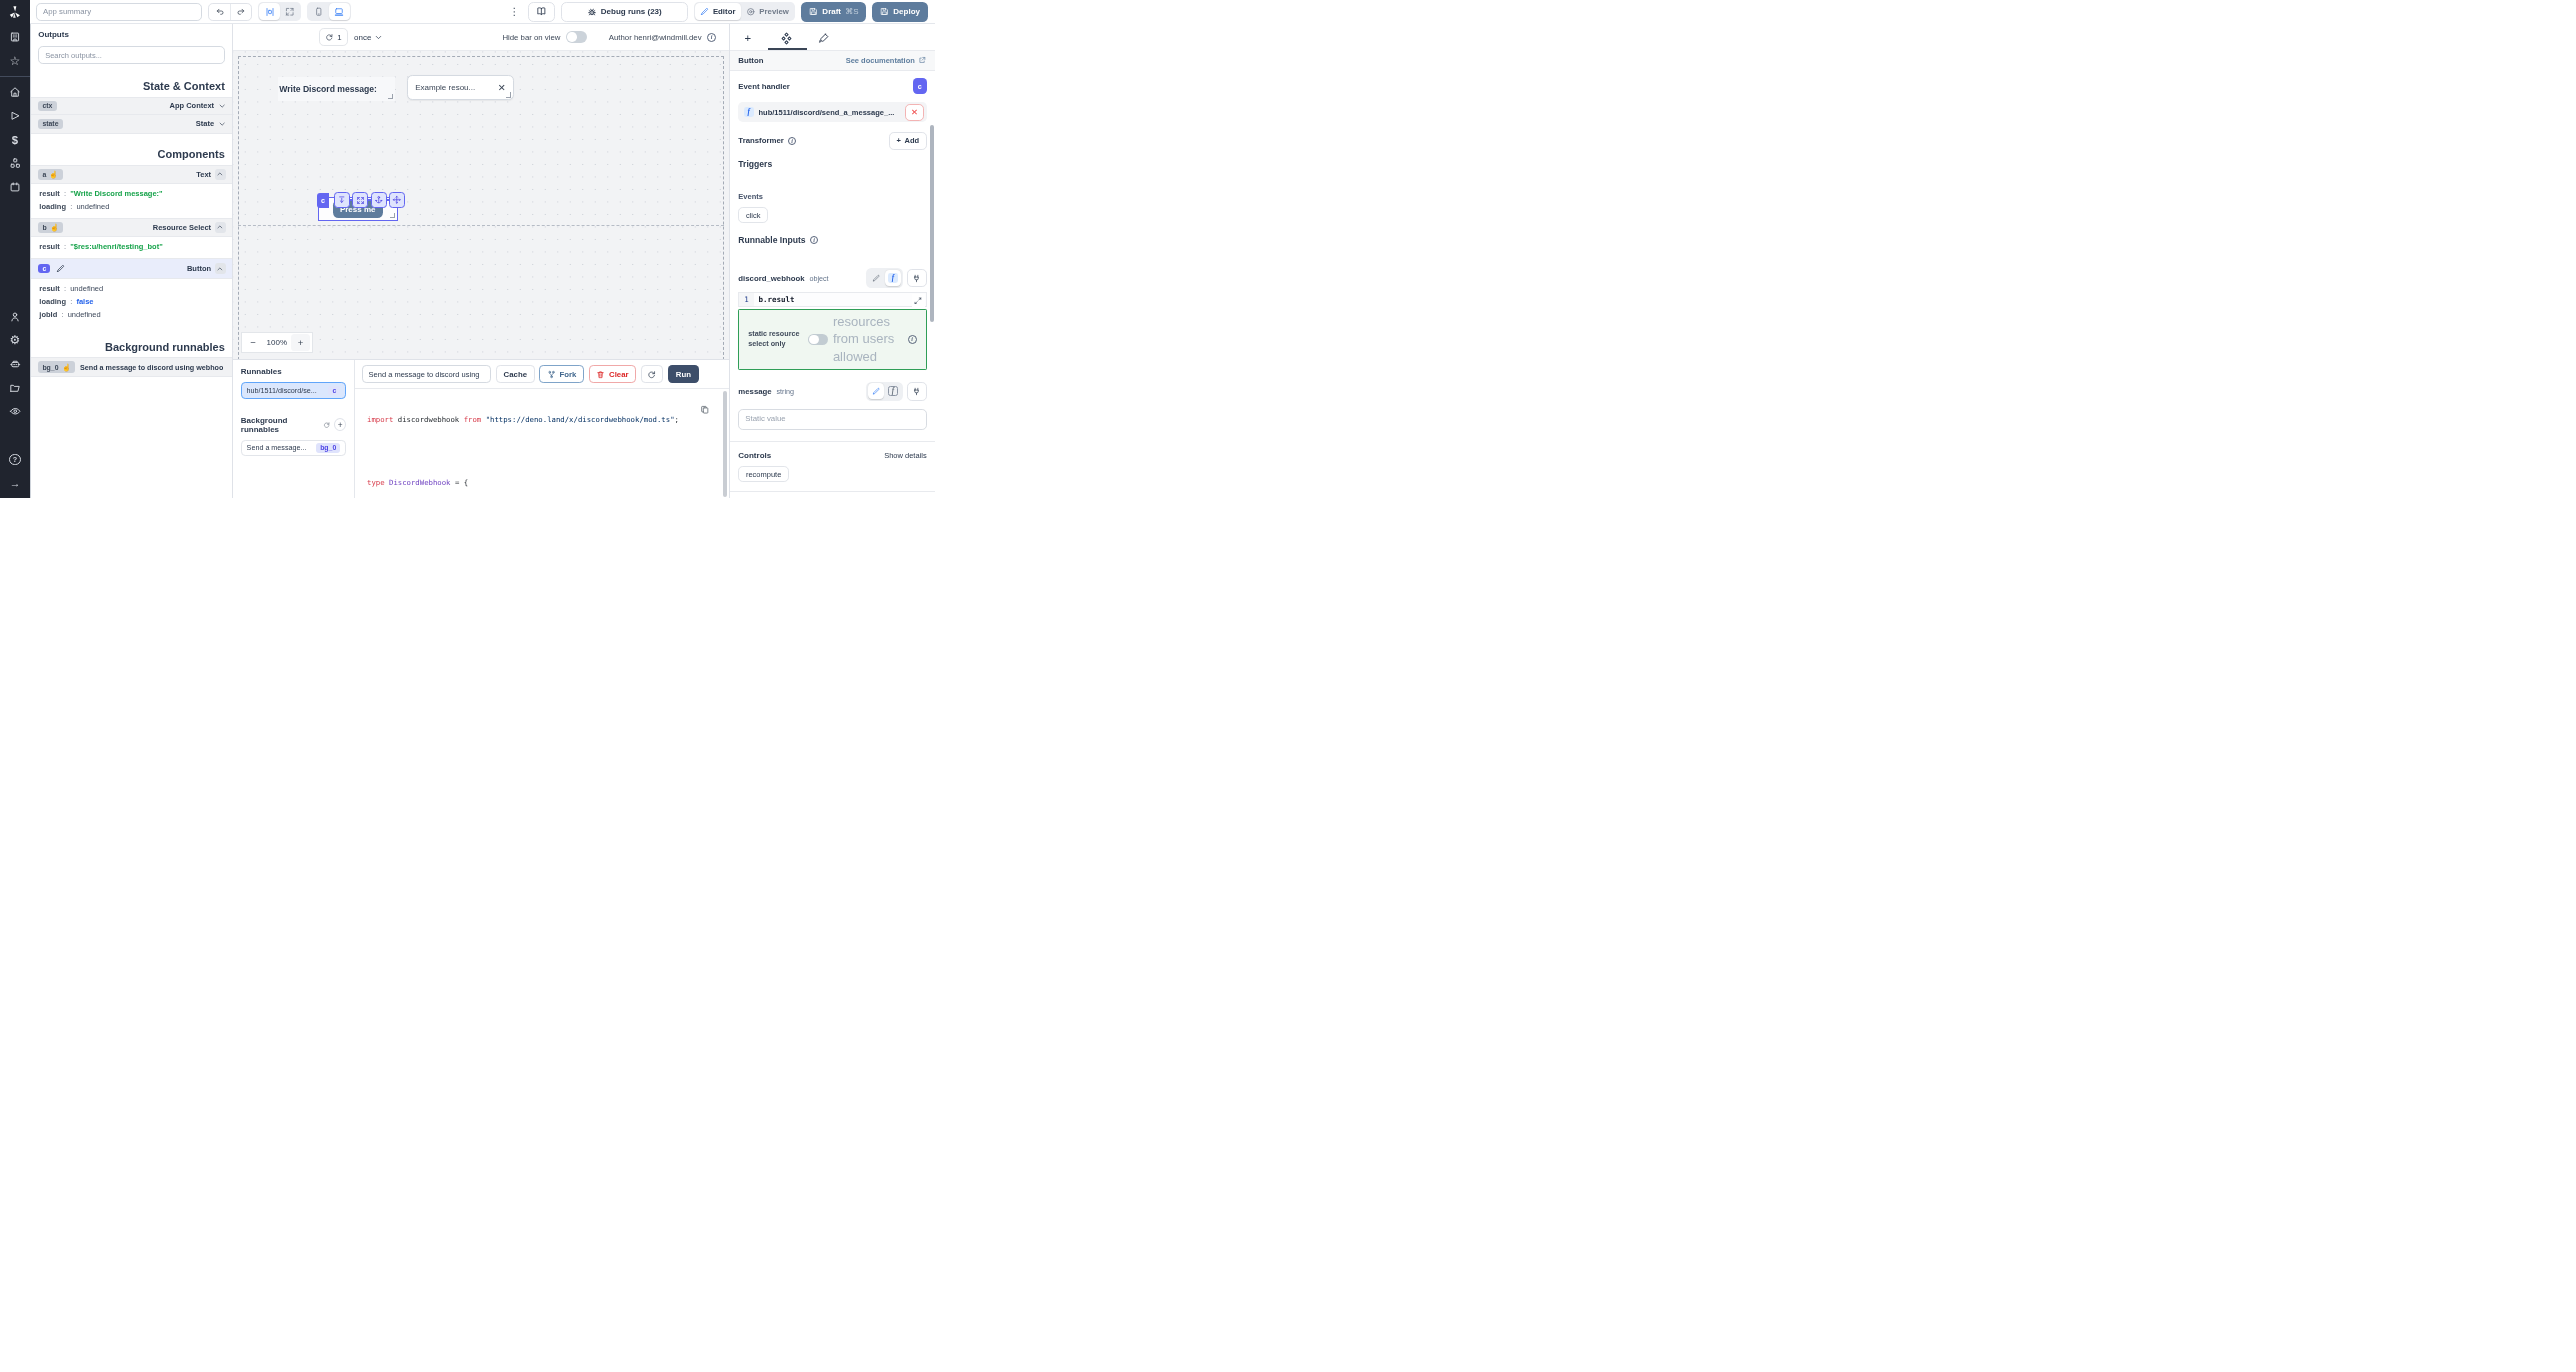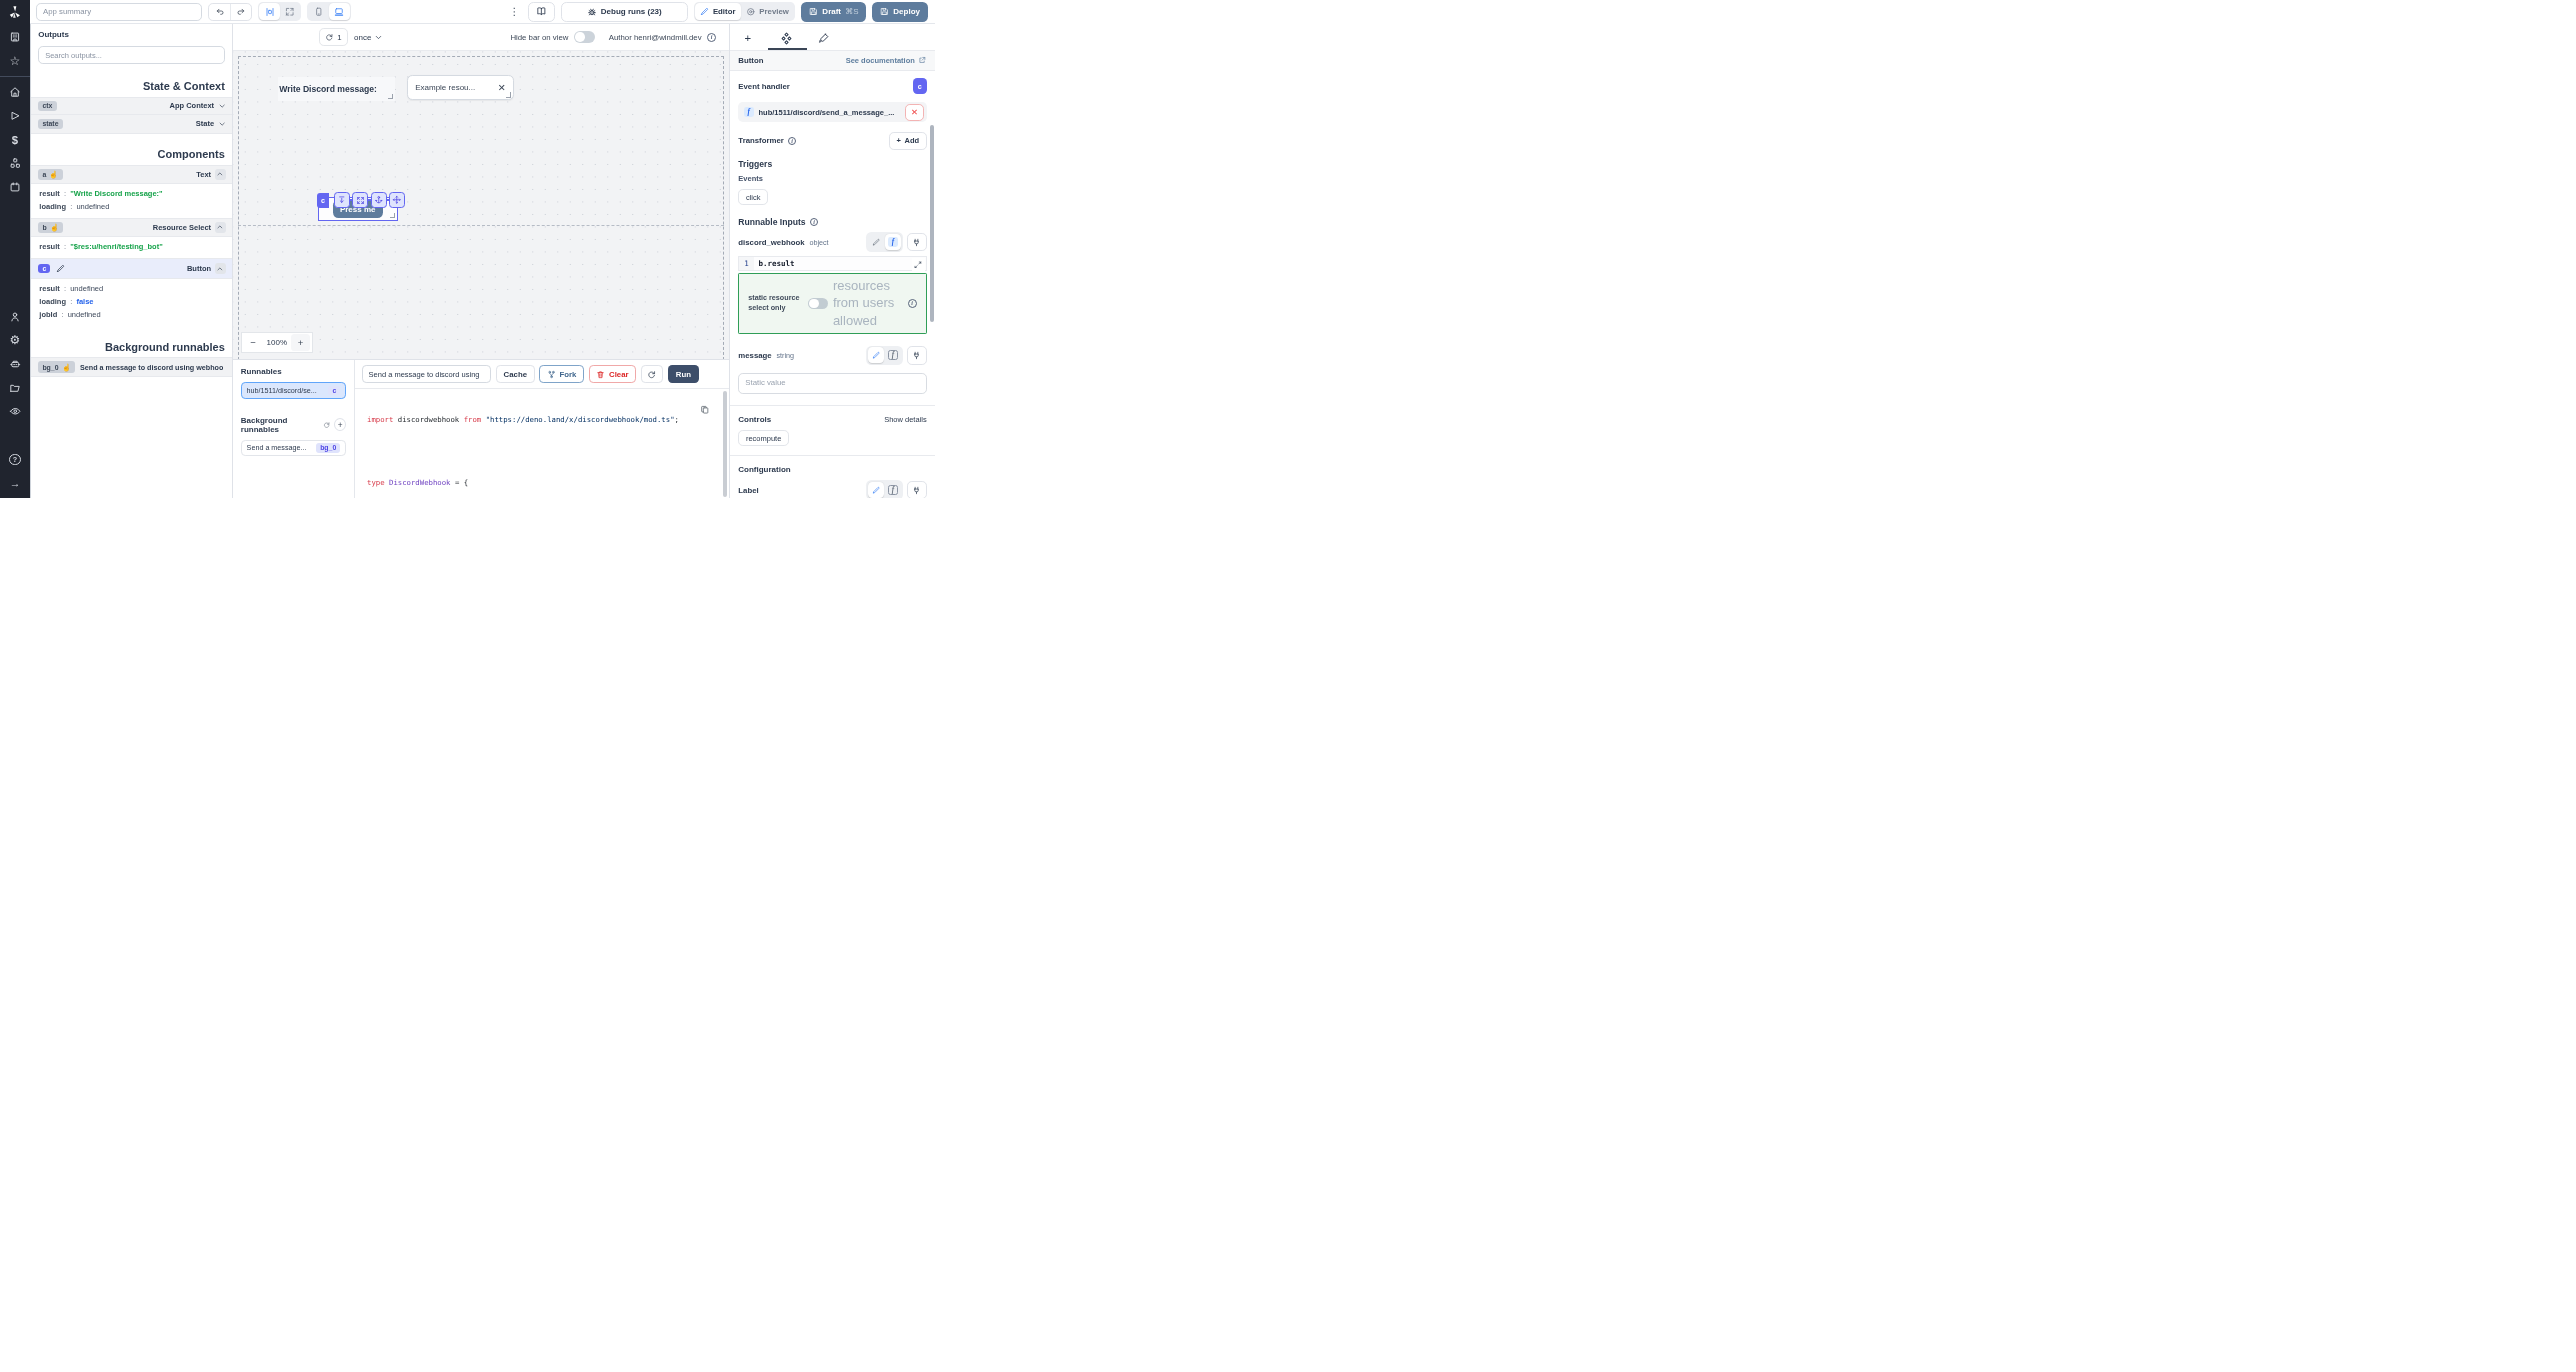--- a/index.html
+++ b/index.html
@@ -141,21 +141,21 @@
   .exprbox .exp { position:absolute; right:1.2px; top:1.2px; width:12.5px; height:12.5px; background:#fff; display:flex; align-items:center; justify-content:center; color:#2d3a4e; cursor:pointer; }
   .greenbox { margin-top:1.8px; border:1.2px solid #2f9e57; background:#f0f7f1; border-radius:1.2px; display:flex; align-items:center; padding:3px 9px; gap:4.8px; }
   .greenbox .lt { font-size:7.2px; font-weight:600; color:#3f4a5a; width:55px; line-height:1.35; }
   .greenbox .rt { font-size:13px; color:#a9b4bf; width:66px; line-height:1.35; }
   .greenbox .gi { margin-left:auto; }
   .statictext { margin-top:8px; width:100%; height:21px; border:0.6px solid #d8dce2; border-radius:4.8px; padding:4.2px 6px; font-size:7.8px; font-family:inherit; color:#2d3a4e; resize:none; position:relative; }
   .statictext::placeholder { color:#9aa3b0; }
   .divider { height:0.6px; background:#e8eaee; margin:9px -8.3px 0 -8.3px; }
   .linklike { margin-left:auto; font-size:7.5px; color:#2d3a4e; font-weight:500; cursor:pointer; }
   .rp-scroll { position:absolute; right:0.6px; top:101px; width:4.2px; height:197px; border-radius:2.4px; background:#aeb5bf; }
-  .mt20{margin-top:12px;} .mt16{margin-top:9.5px;} .mt12{margin-top:5px;} .mt9{margin-top:6px;}
+  .mt20{margin-top:12px;} .mt16{margin-top:9.5px;} .mt12{margin-top:23px;} .mt9{margin-top:6px;}
 </style>
 </head>
 <body>
 
 <div class="app">
 
   <aside class="rail">
     <div class="logo">
       <svg class="ic" width="14.3" height="14.3" viewBox="0 0 24 24" style="stroke:none;fill:#fff">
         <path d="M12 11 L9 2 L14 2 Z"></path>
@@ -455,21 +455,21 @@
           </div>
           <div class="oncebtn">
             <span>once</span>
             <svg class="ic" width="9" height="9" viewBox="0 0 20 20">
                 <path d="M5 7.5l5 5 5-5"></path>
               </svg>
           </div>
           <div class="cb-right">
             <span>Hide bar on view</span>
             <span class="toggle"></span>
-            <span style="margin-left:8px">Author henri@windmill.dev</span>
+            <span style="margin-left:16px">Author henri@windmill.dev</span>
             <span class="info-i">i</span>
           </div>
         </div>
 
         <div class="canvas">
           <div class="dashed-frame"></div>
           <div class="rowsep"></div>
           <div class="comp c-text rh">
               <span>Write Discord message:</span>
             </div>

